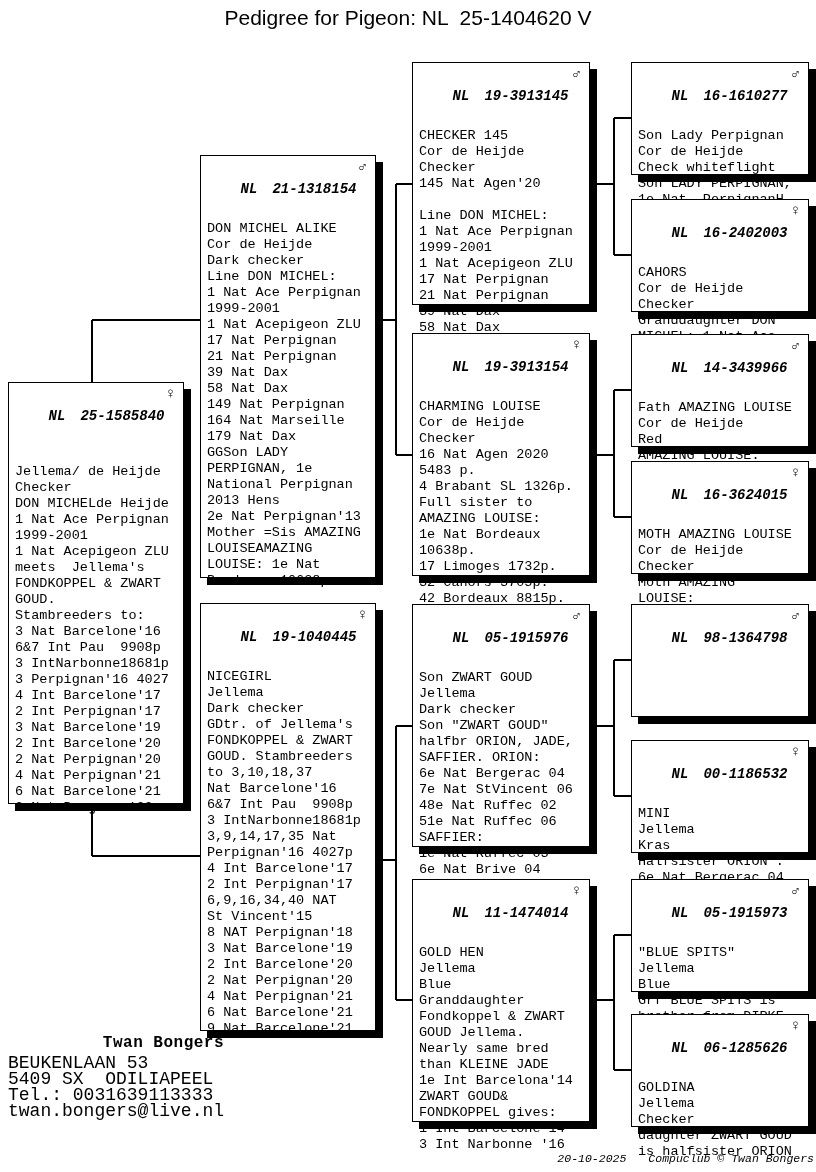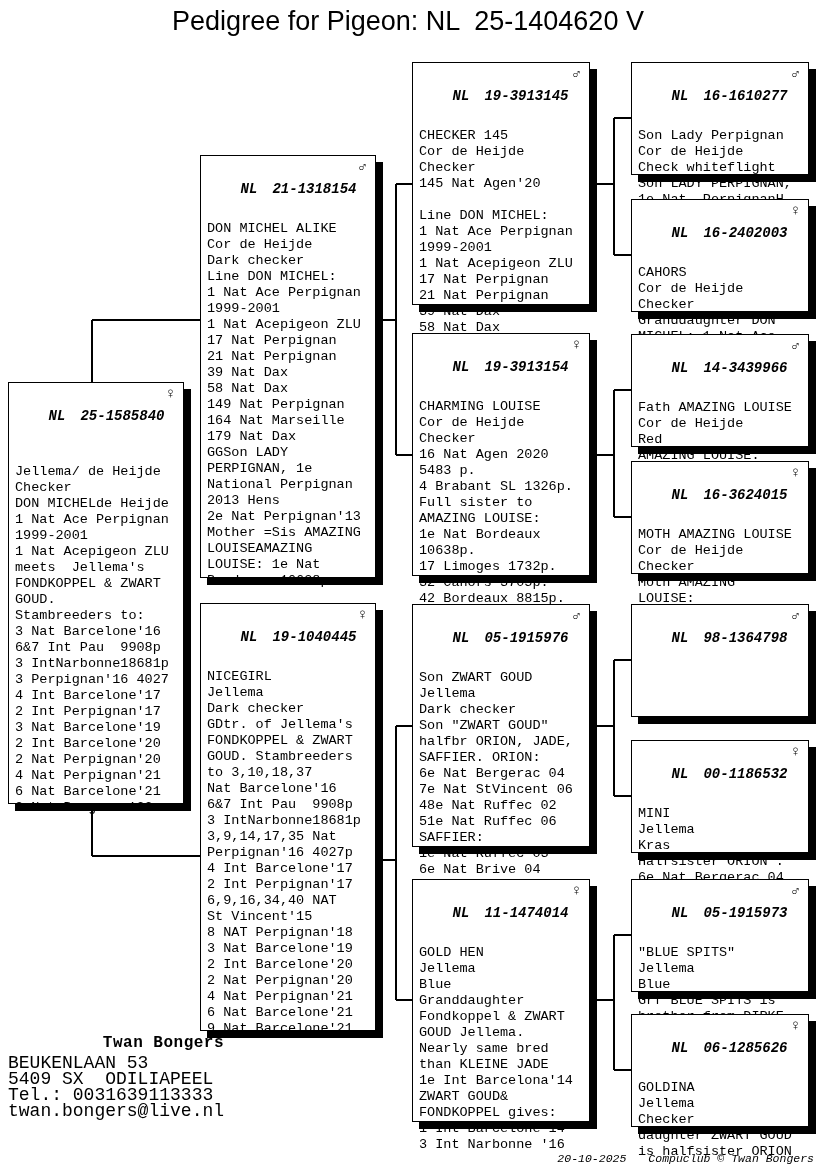--- a/index.html
+++ b/index.html
@@ -4,21 +4,21 @@
 <style>
   html,body { margin:0; padding:0; }
   body {
     width:816px; height:1172px; position:relative; background:#ffffff;
     font-family:"Liberation Mono","DejaVu Sans Mono",monospace; color:#000;
     overflow:hidden;
   }
   .title {
     position:absolute; top:6px; left:0; width:100%; text-align:center;
     font-family:"Liberation Sans","DejaVu Sans",sans-serif;
-    font-size:27px; font-weight:400; white-space:pre;
+    font-size:21px; font-weight:400; white-space:pre;
   }
   svg.connectors { position:absolute; left:0; top:0; z-index:0; }
   .pbox {
     position:absolute; box-sizing:border-box; background:#fff;
     border:1.5px solid #000; box-shadow:7px 7px 0 0 #000;
     padding:2px 5px 0 6px; z-index:1;
   }
   .phead {
     font-weight:bold; font-style:italic; font-size:14px; line-height:21px;
     white-space:pre; position:relative;

